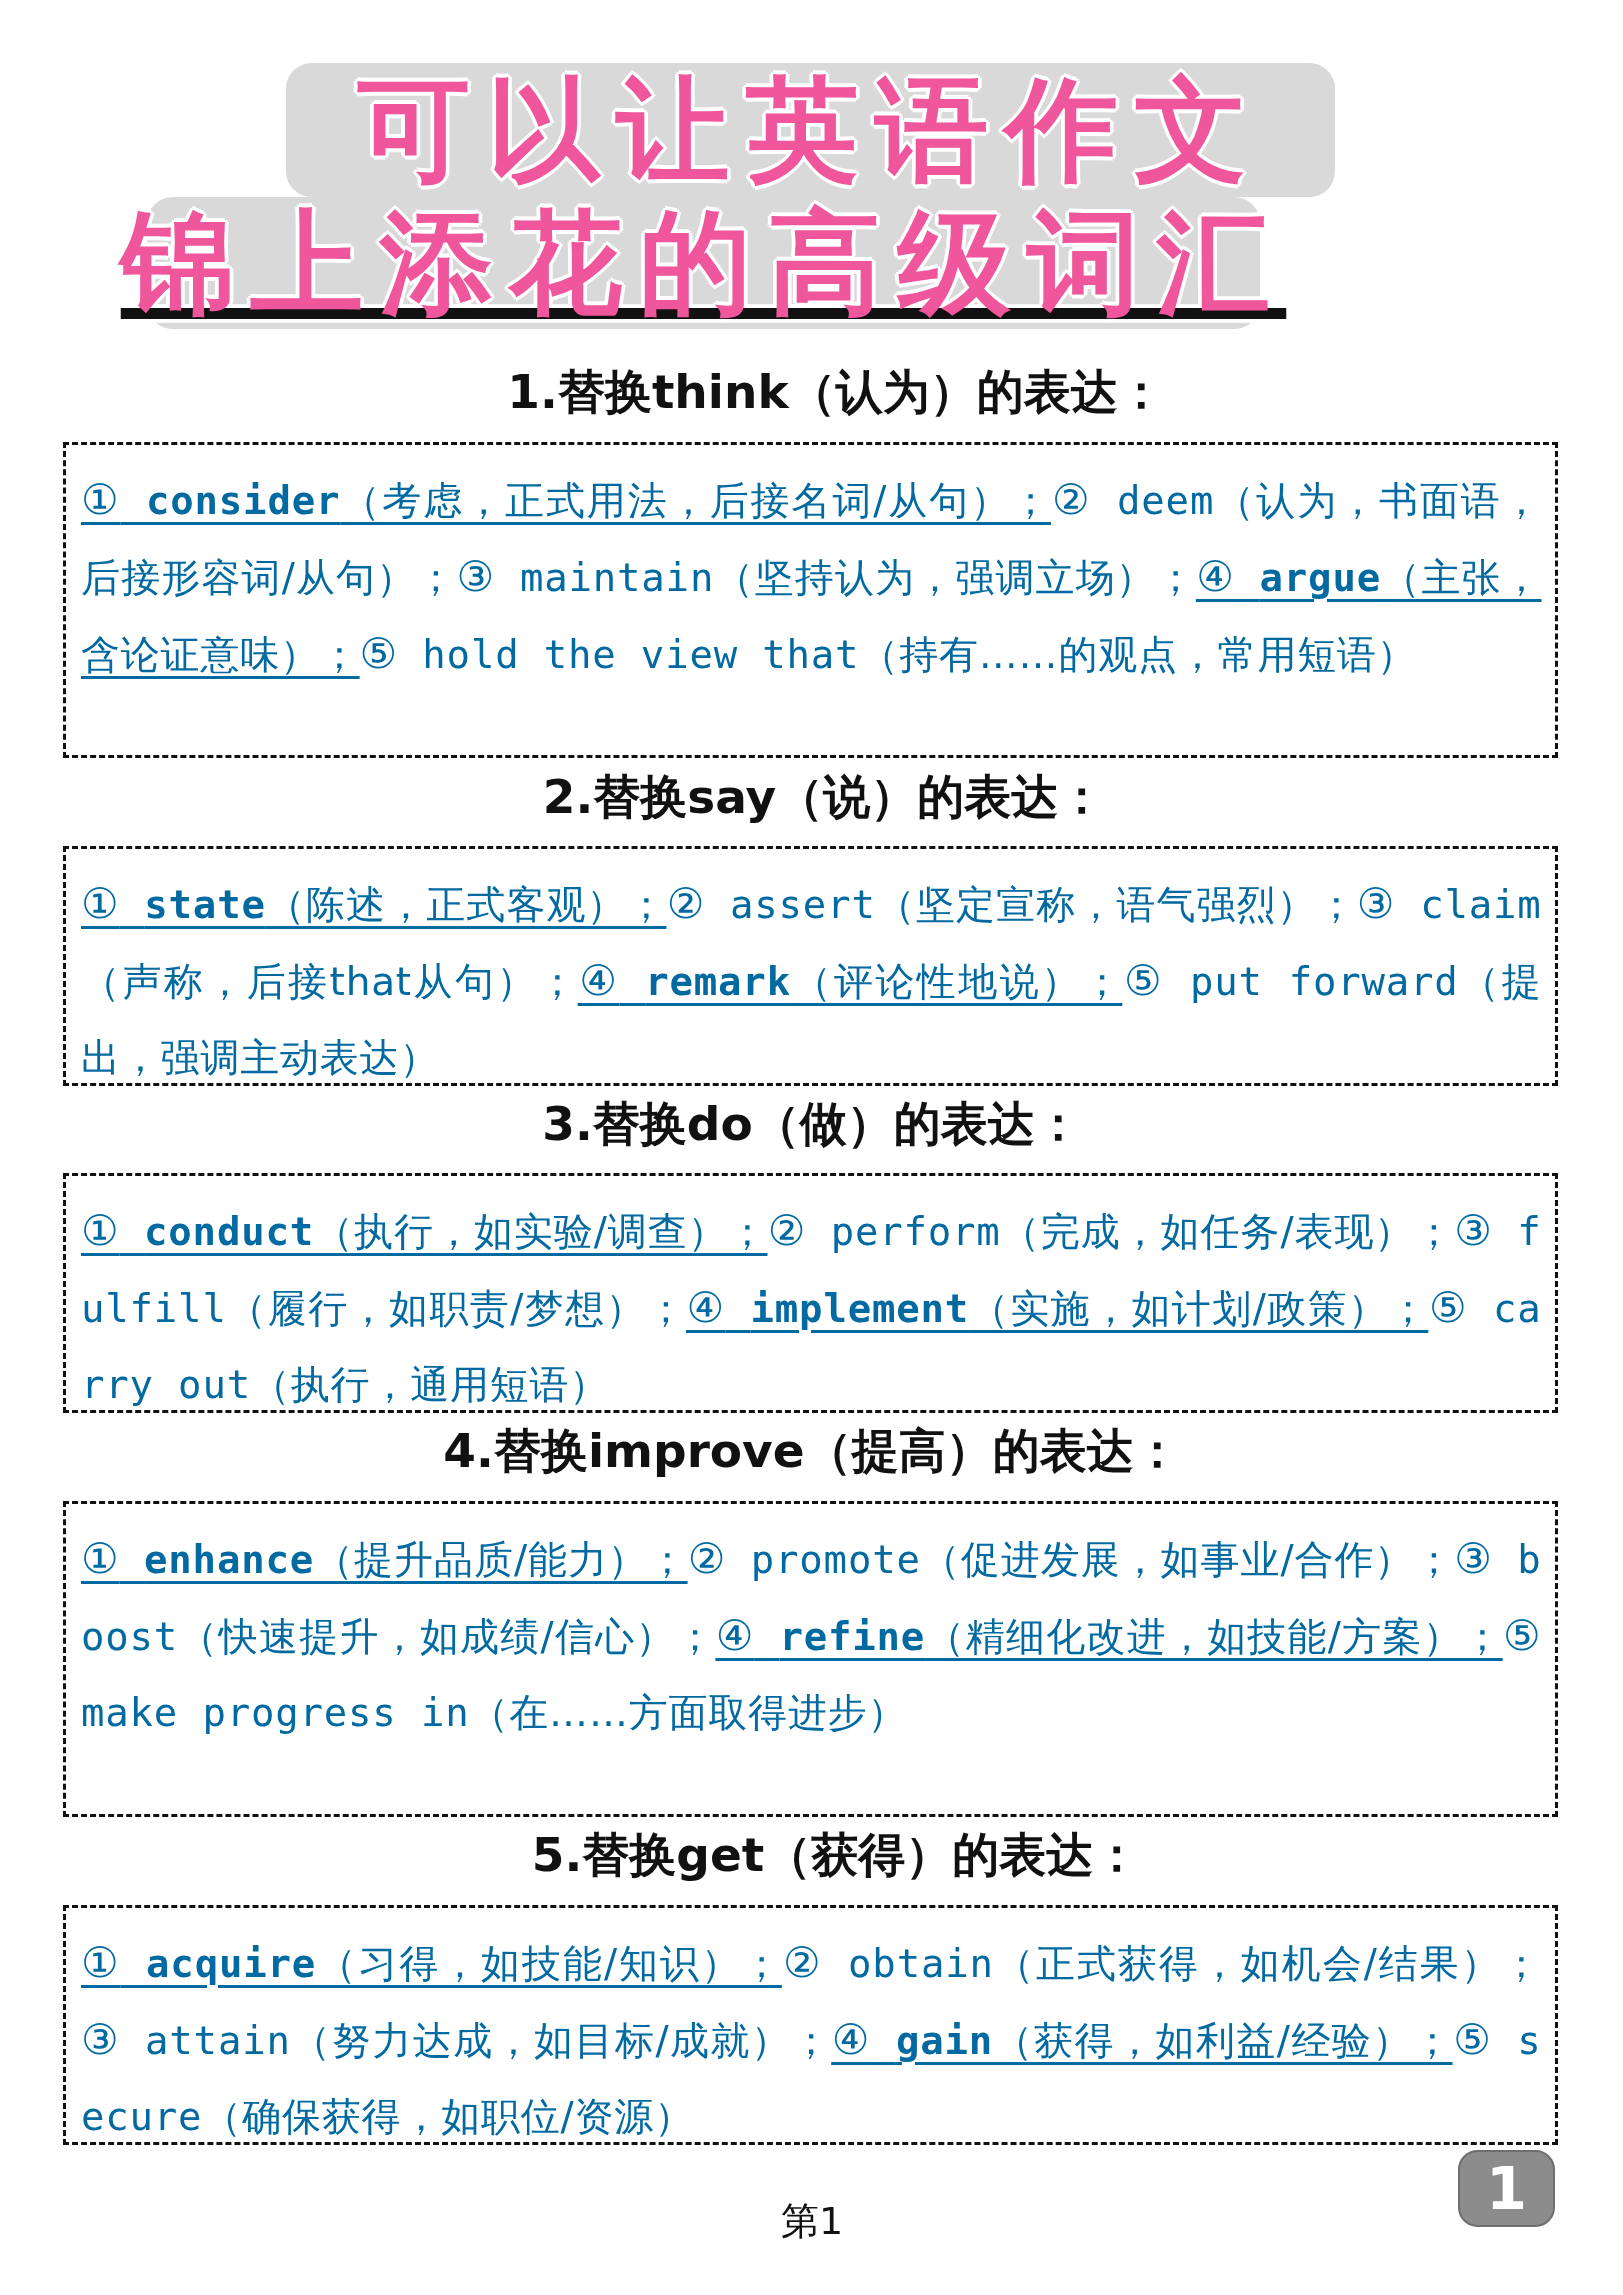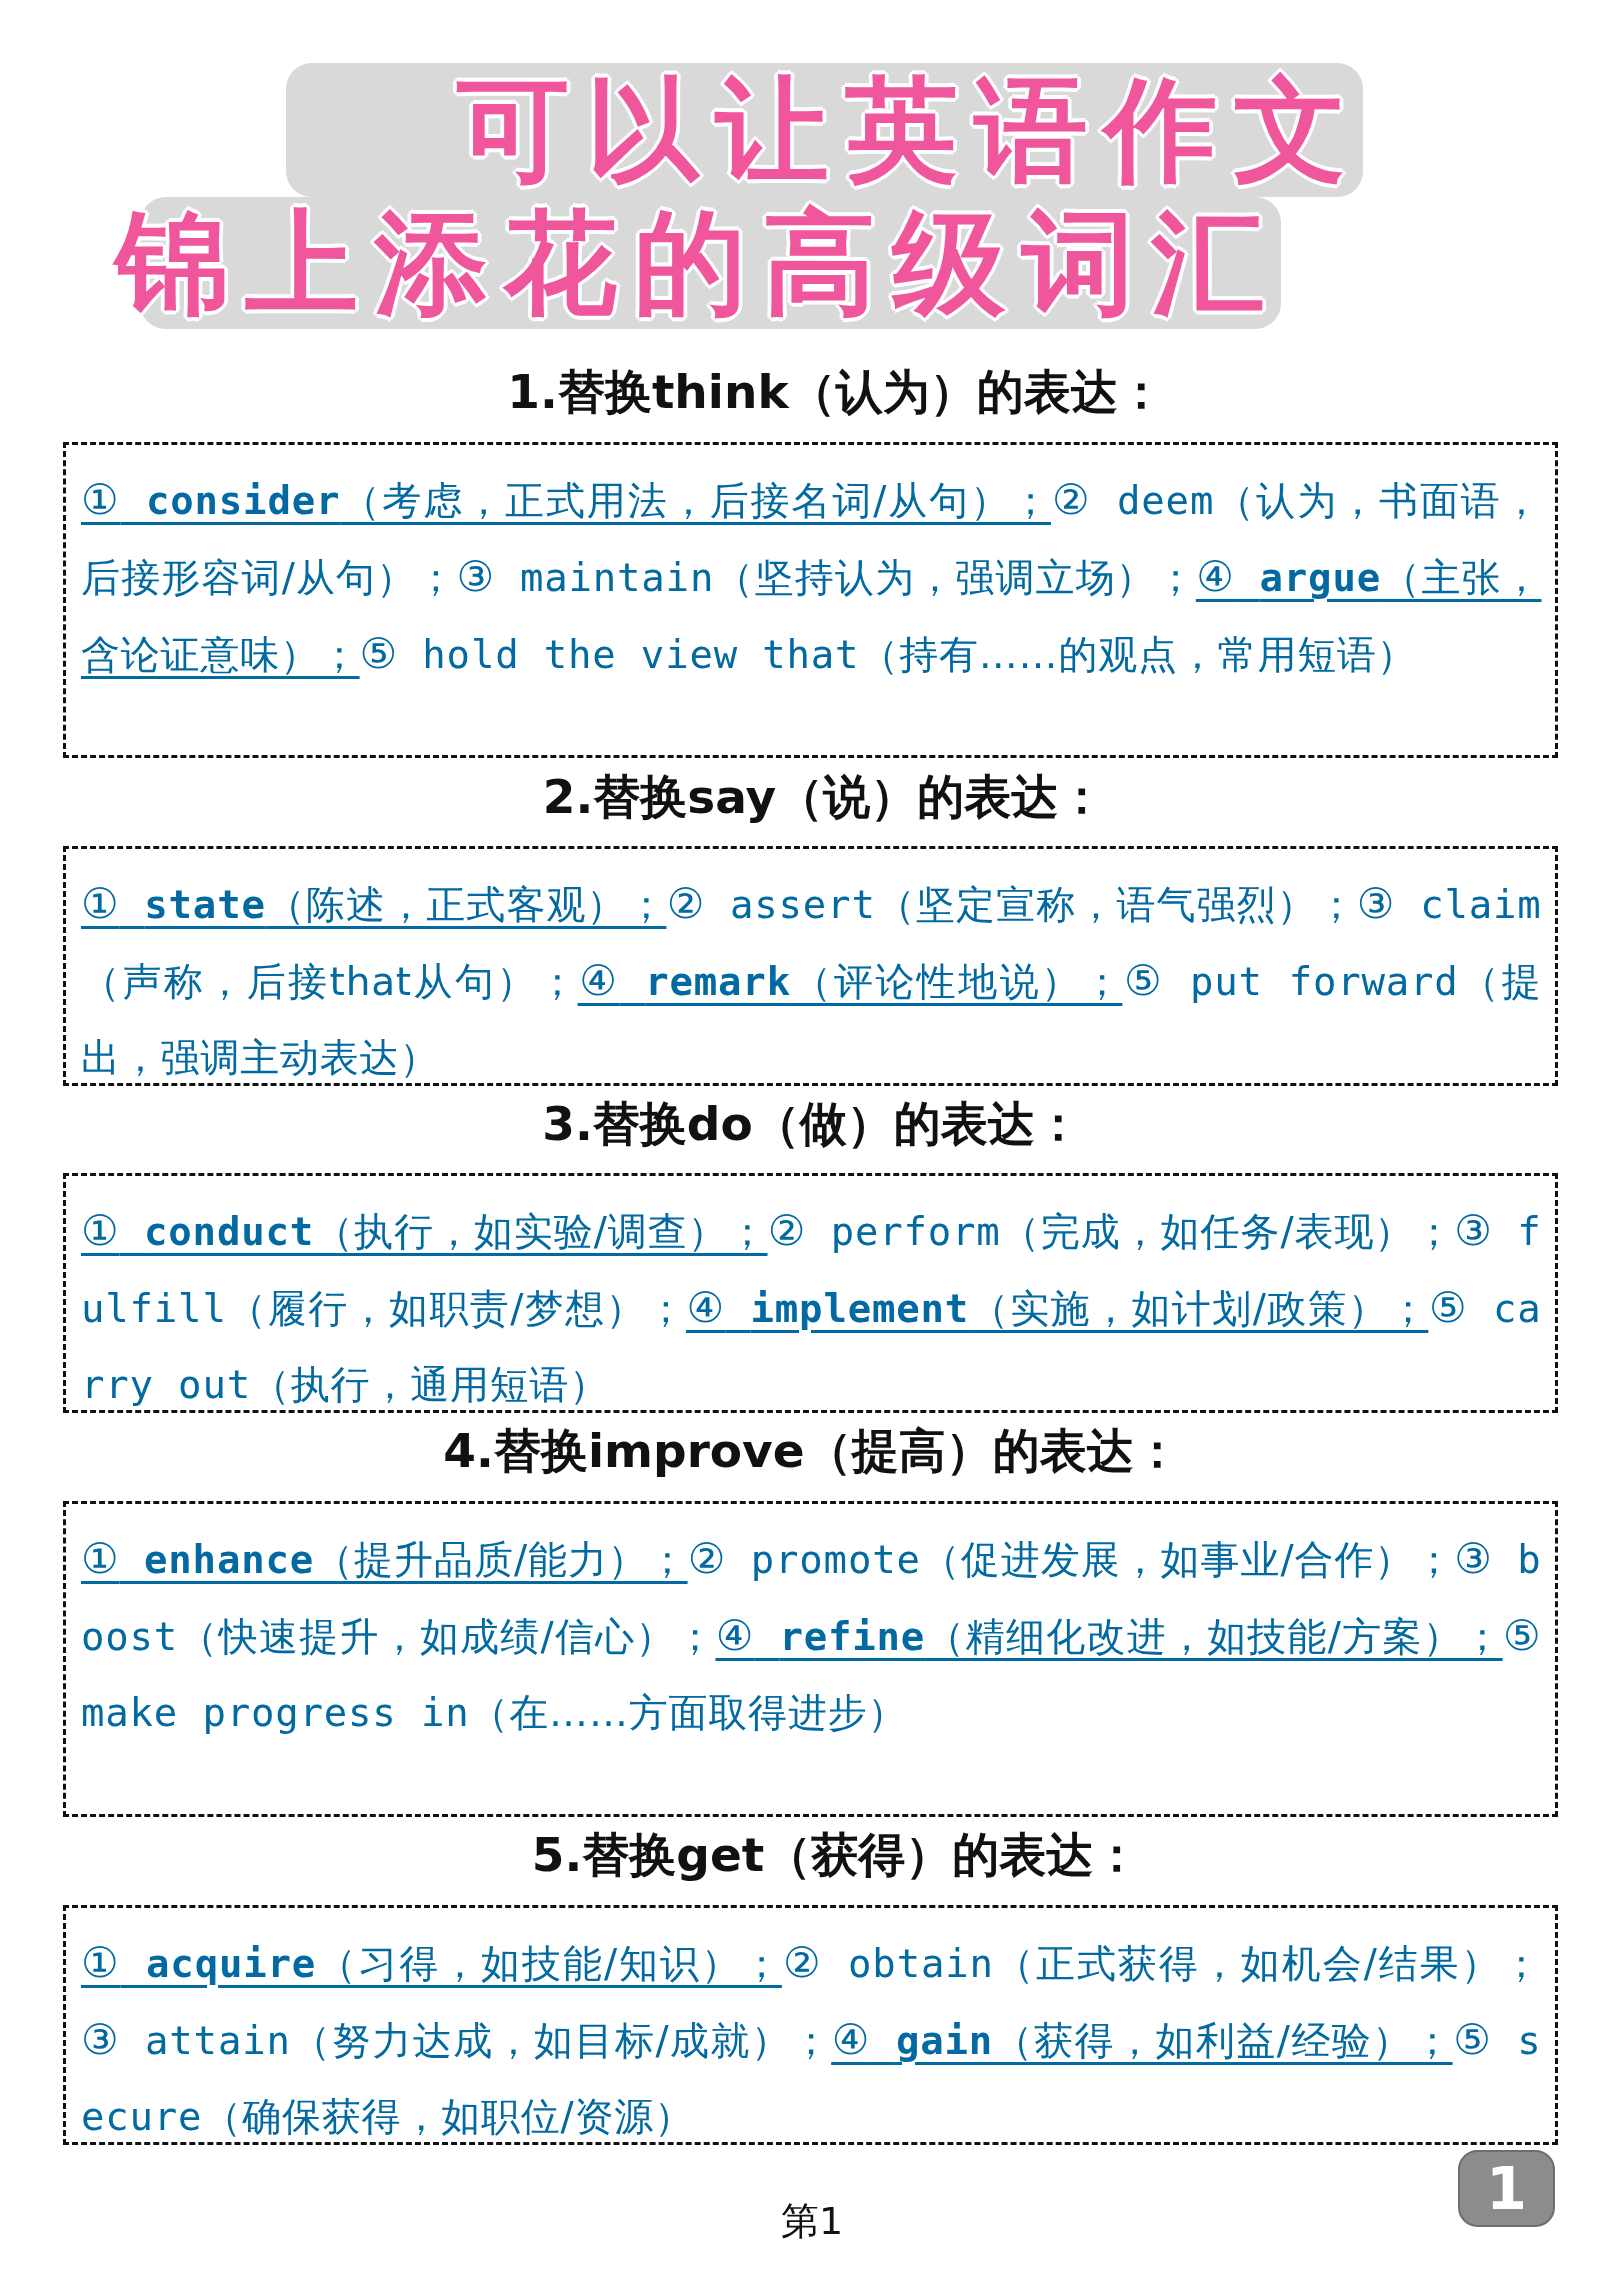--- a/index.html
+++ b/index.html
@@ -2,31 +2,31 @@
 <html style="font-size:12px"><head>
 <meta charset="utf-8">
 <style>
   html, body { margin:0; padding:0; }
   body {
     width:1624px; height:2295px; background:#ffffff; position:relative; overflow:hidden;
     font-family: "DejaVu Sans", "Liberation Sans", sans-serif; color:#111;
   }
   .title-box {
     position:absolute; background:#d9d9d9; border-radius:25.6px;
-    display:flex; align-items:center; justify-content:flex-end;padding-left:28px;
+    display:flex; align-items:center; justify-content:center;
   }
   .title-text {
     font-family:"DejaVu Sans", sans-serif; font-weight:bold;
     color:#f0569c; font-size:113px; letter-spacing:16.5px; line-height:1;
     text-shadow: 0 0 4.5px #fff, 2.3px 2.3px 0 #fff, -2.3px -2.3px 0 #fff, 2.3px -2.3px 0 #fff, -2.3px 2.3px 0 #fff,
                  3.8px 0 0 #fff, -3.8px 0 0 #fff, 0 3.8px 0 #fff, 0 -3.8px 0 #fff;
     white-space:nowrap;
   }
   #tb1 { left:286px; top:63px; width:1049px; height:134px; }
-  #tb2 { left:140px; top:197px; width:1113px; height:132px; }
+  #tb2 { left:147px; top:197px; width:1113px; height:132px;text-decoration:underline; }
 
   .heading {
     position:absolute; left:0; width:1624px; text-align:center;
     font-size:47px; font-weight:bold; line-height:60px; color:#111;
     font-family:"DejaVu Sans", sans-serif;
   }
   .box {
     position:absolute; left:63px; width:1495px;
     border:3.8px dashed #111; box-sizing:border-box;
     padding:16.5px 13.5px 0 15px;

